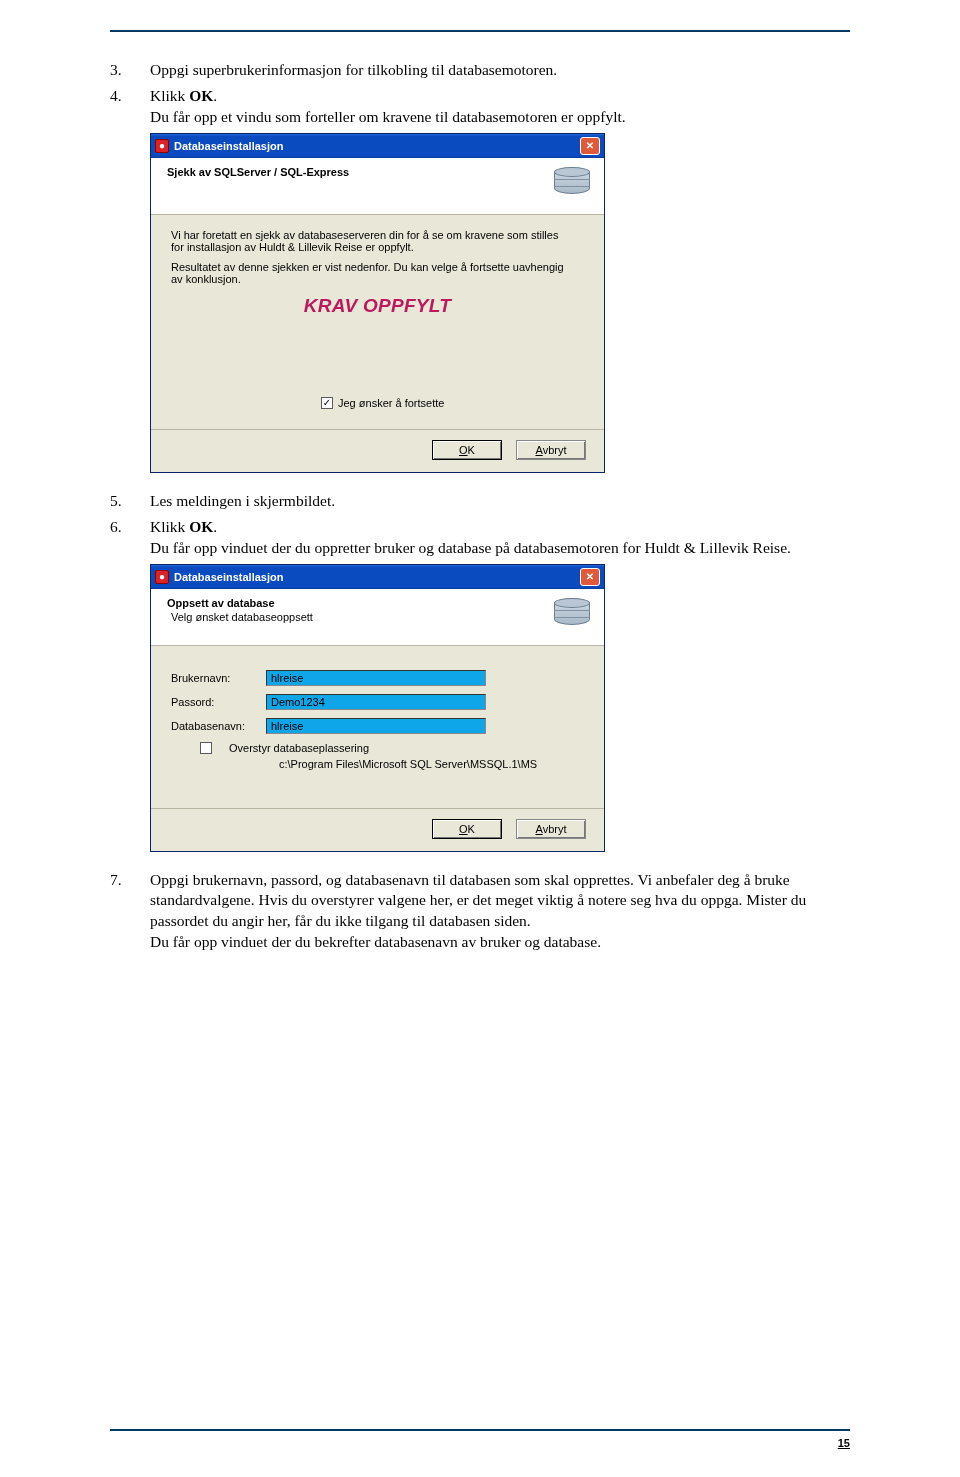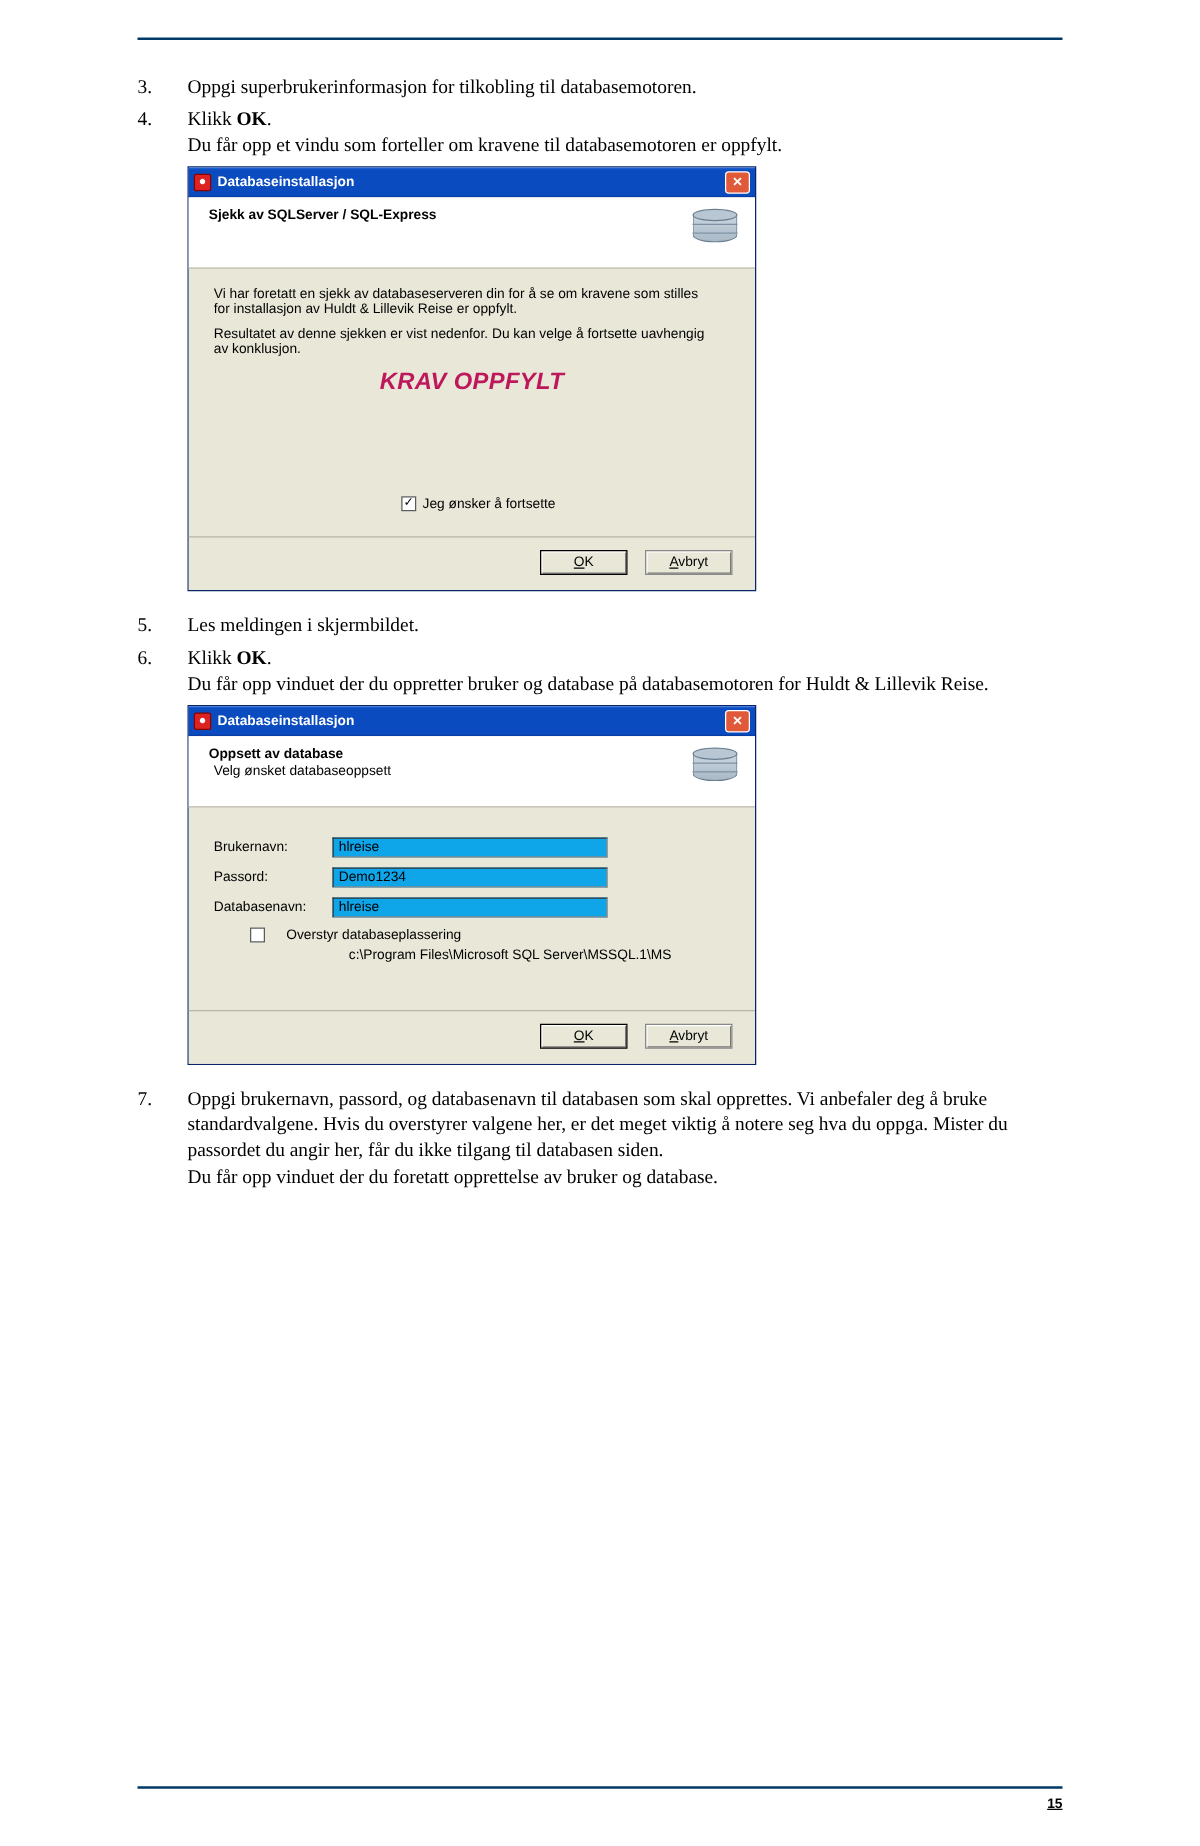--- a/index.html
+++ b/index.html
@@ -336,21 +336,21 @@
       </div>
     </div>
   </div>
 
   <ol class="steps">
     <li>
       <span class="num">7.</span>
       <span class="txt">
         <span>Oppgi brukernavn, passord, og databasenavn til databasen som skal opprettes. Vi anbefaler deg å bruke standardvalgene. Hvis du overstyrer valgene her, er det meget viktig å notere seg hva du oppga. Mister du passordet du angir her, får du ikke tilgang til databasen siden.</span>
         <br>
-        <span>Du får opp vinduet der du foretatt opprettelse av bruker og database.</span>
+        <span>Du får opp vinduet der du bekrefter databasenavn av bruker og database.</span>
       </span>
     </li>
   </ol>
 
   <div class="pagefoot">
     <div class="footline"></div>
     <div class="pagenum">15</div>
   </div>
 </div>
 

